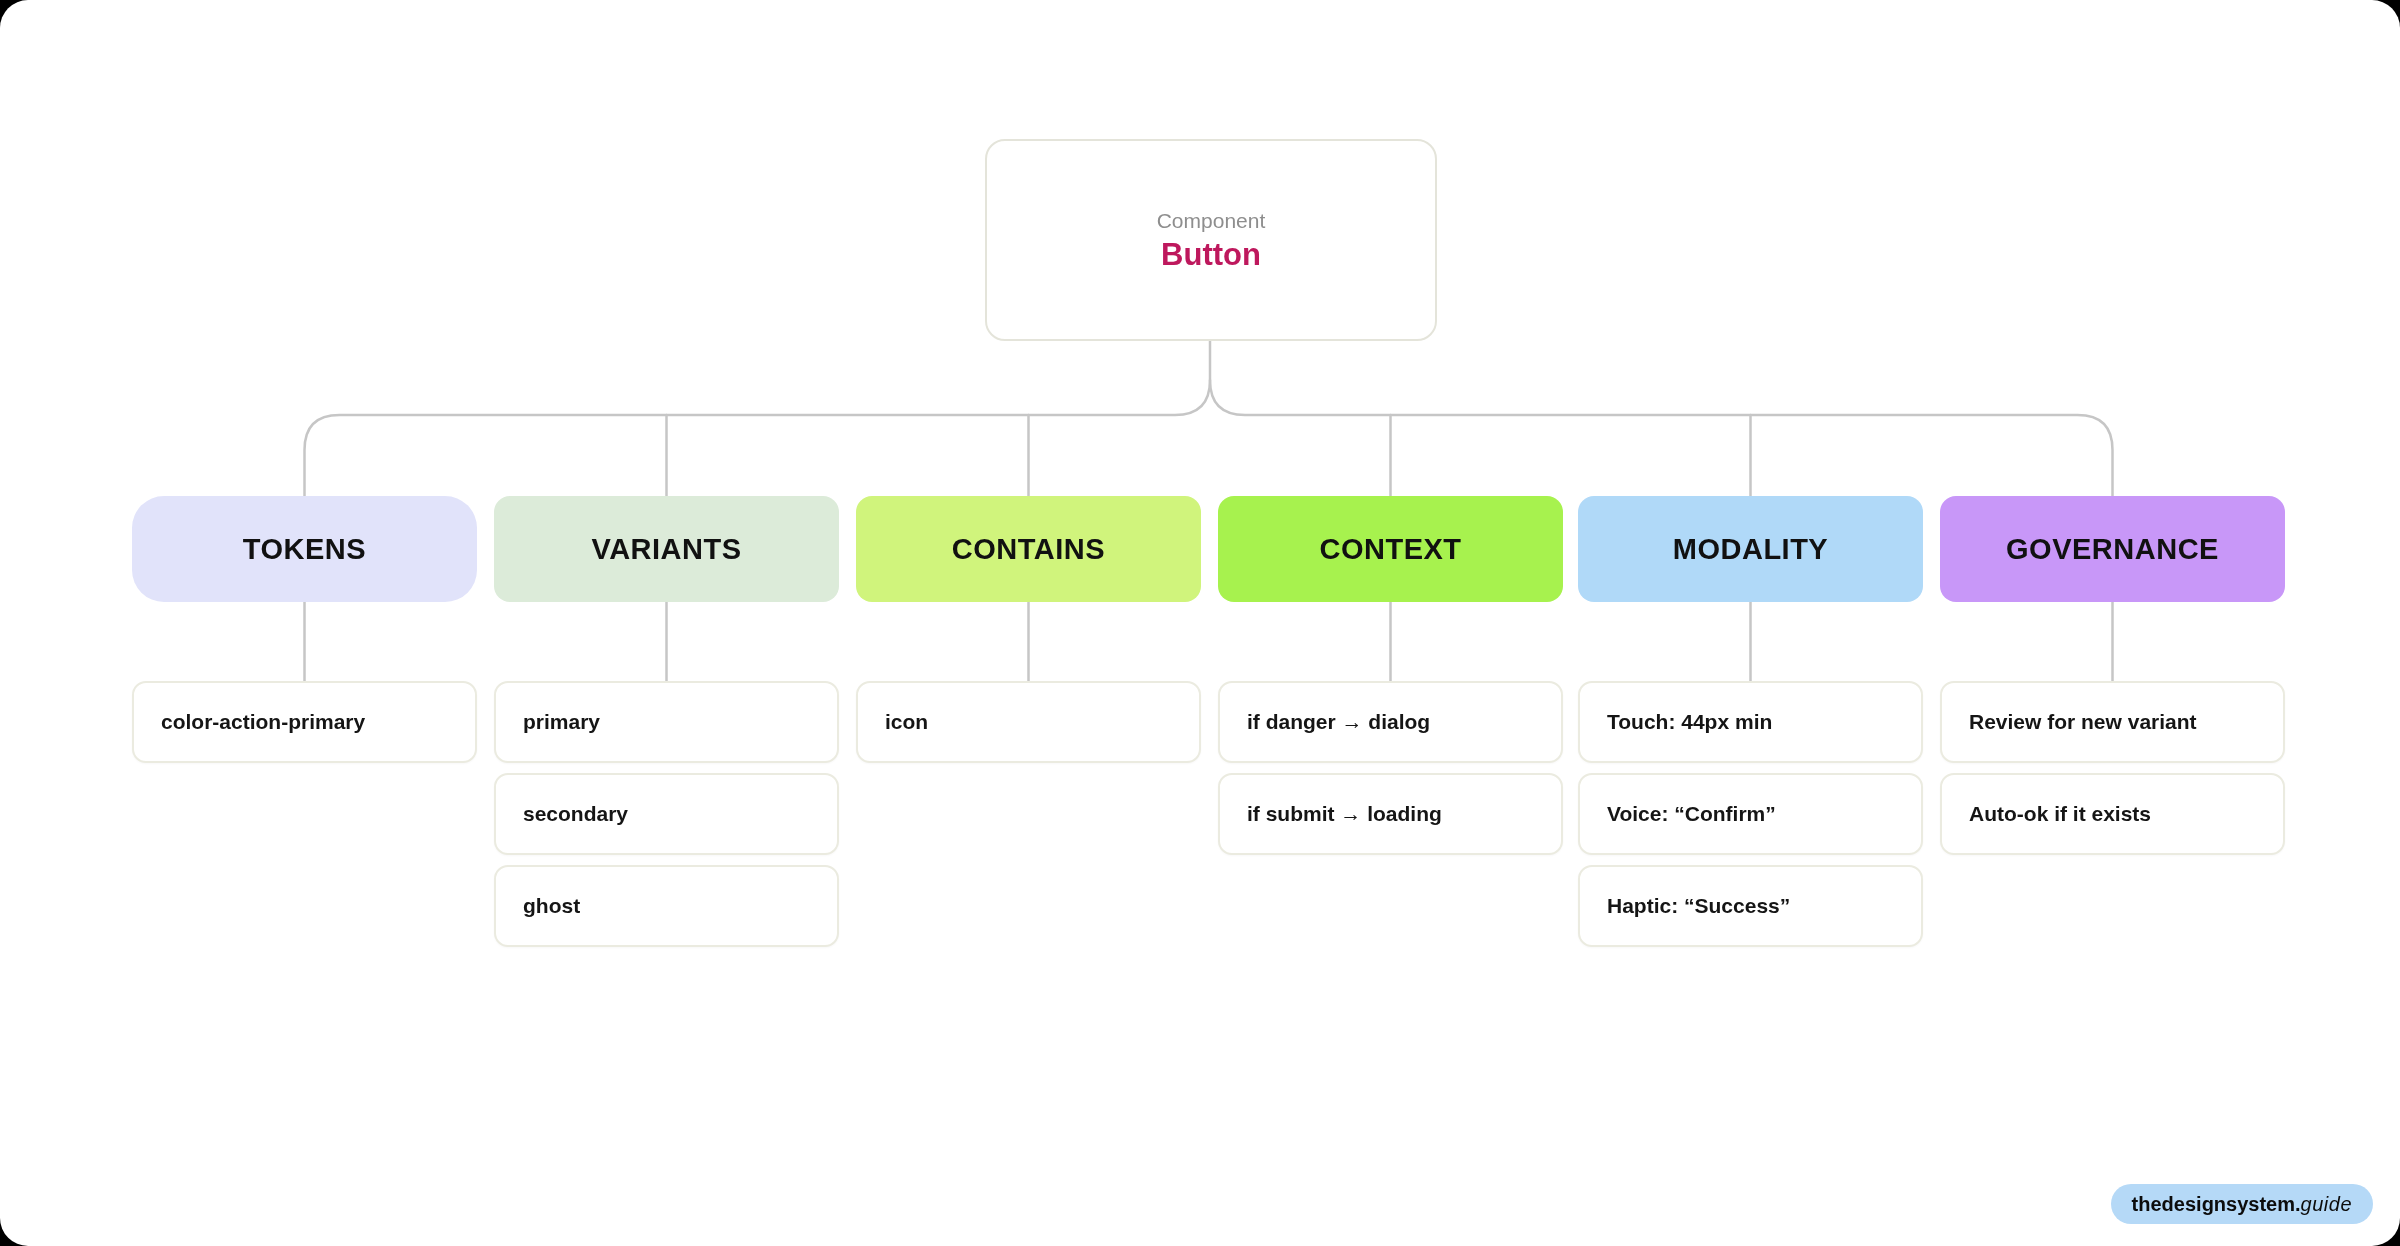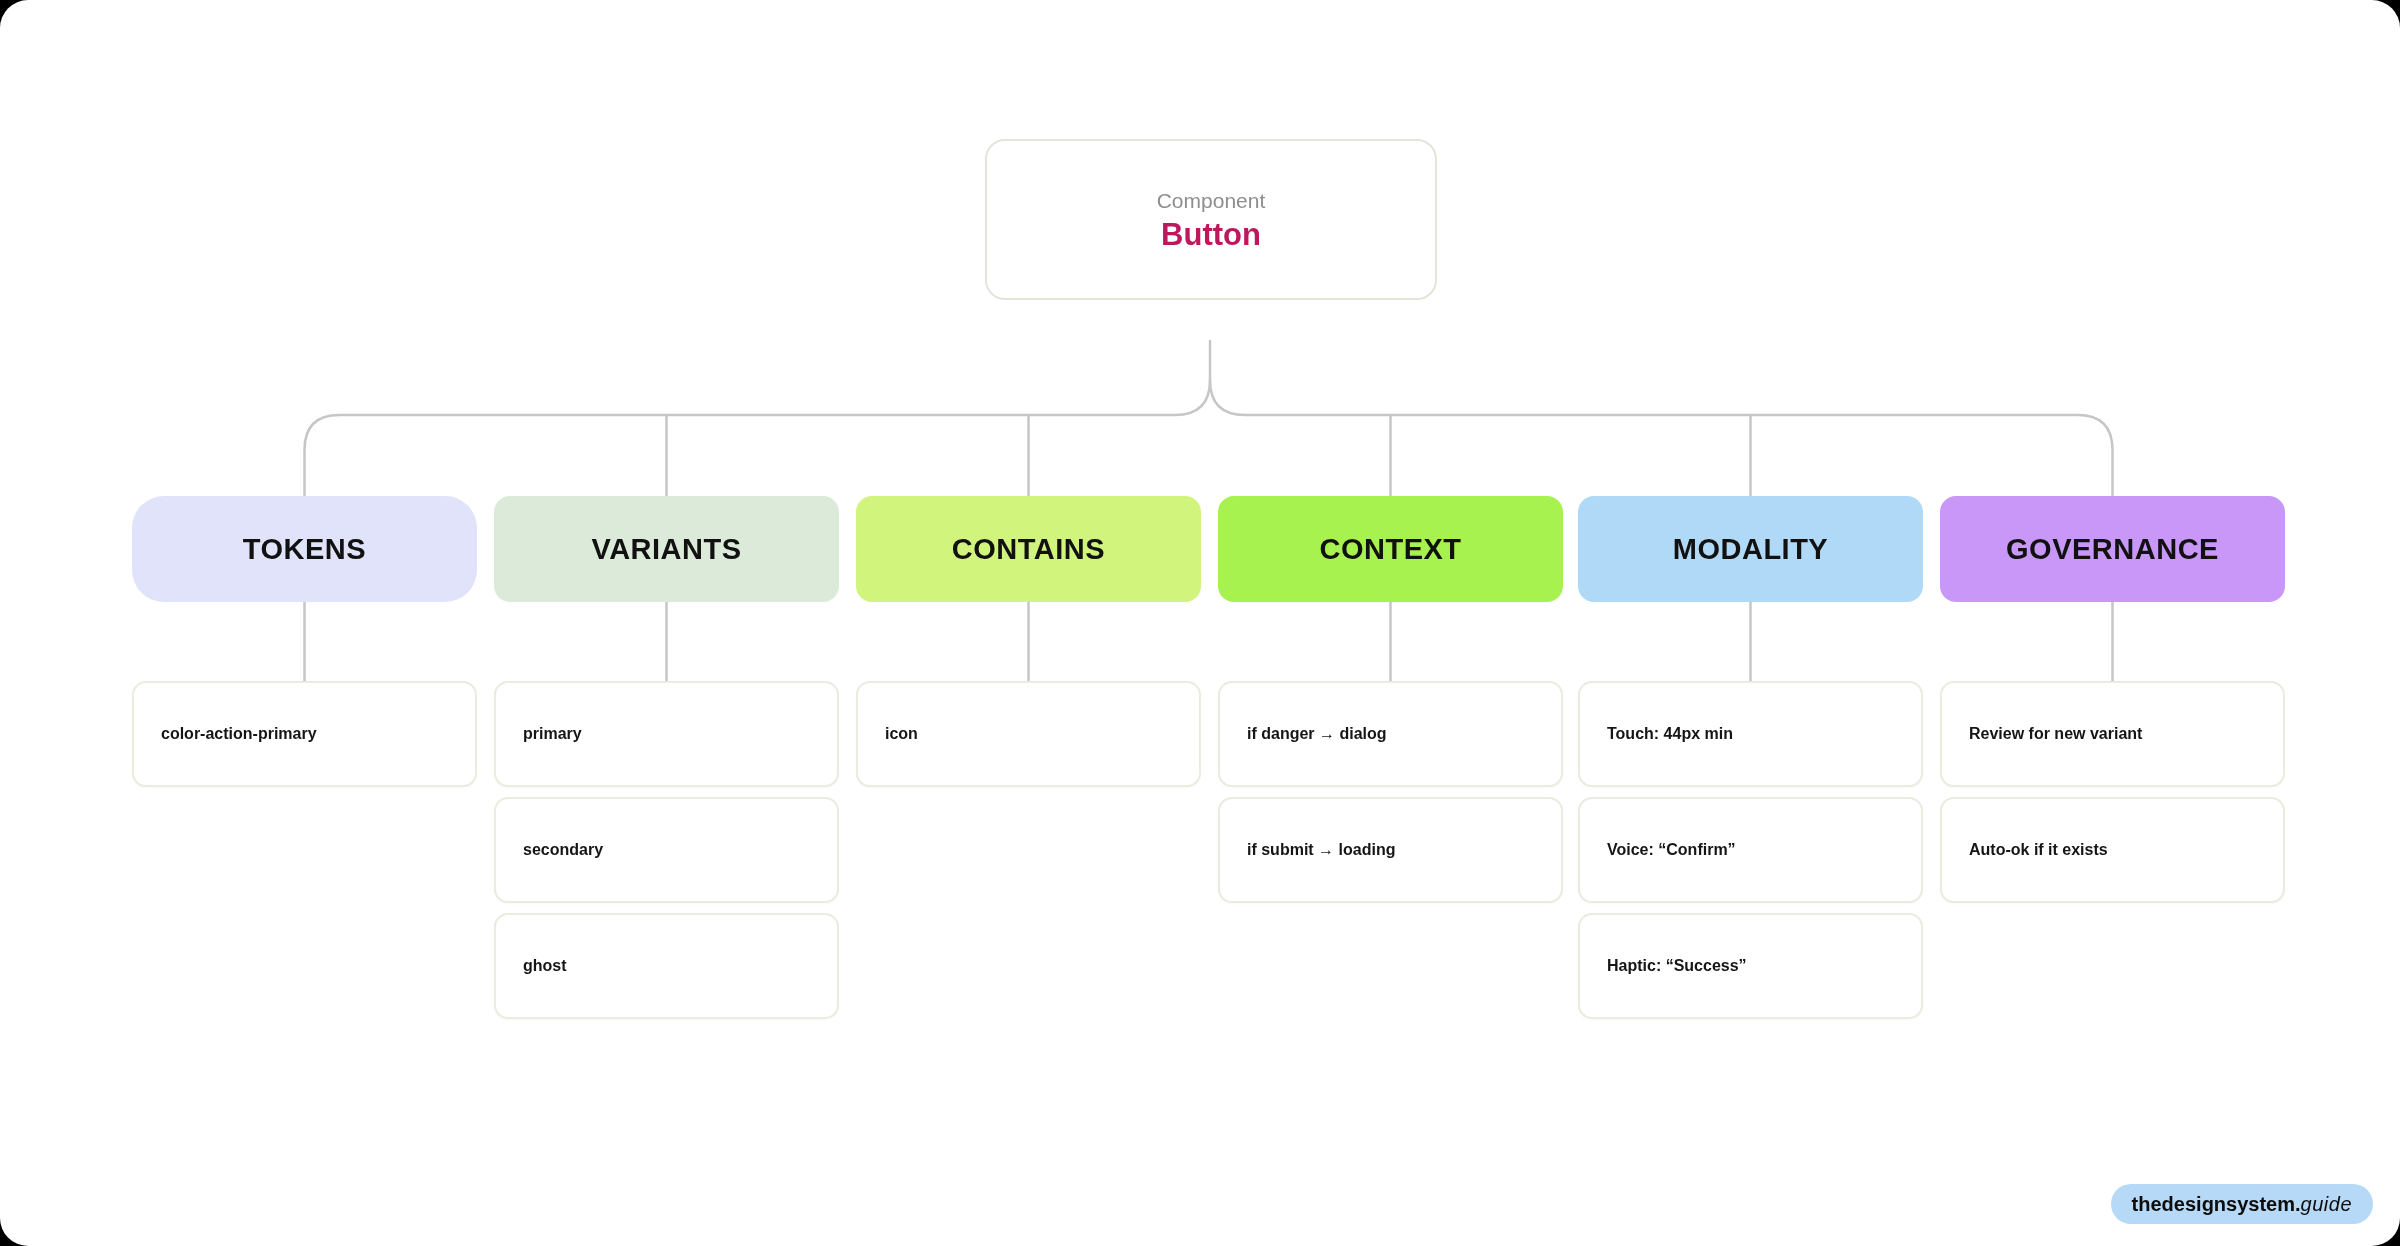--- a/index.html
+++ b/index.html
@@ -11,21 +11,21 @@
     overflow:hidden;
     font-family:"Liberation Sans","DejaVu Sans",sans-serif;
     color:#141414;
   }
   
   .connectors{position:absolute;left:0;top:0;width:2400px;height:1246px;pointer-events:none;}
   .connectors path{fill:none;stroke-width:2.5px;stroke-linecap:round;}
 
   
   .root{
-    position:absolute;left:985px;top:139px;width:452px;height:161px;
+    position:absolute;left:985px;top:139px;width:452px;height:202px;
     background:#f0f0e7;border-radius:30px;box-sizing:border-box;text-align:right;
   }
   .root-inner{
     width:100%;height:100%;background:#fff;
     border:2px solid #e4e4da;border-radius:20px;
     display:flex;flex-direction:column;align-items:center;justify-content:center;gap:8px;
     box-sizing:border-box;
   }
   .root-eyebrow{font-size:21px;color:#8e8e8e;line-height:1;}
   .root-title{font-size:31px;font-weight:700;color:#be185d;line-height:1;}
@@ -34,26 +34,26 @@
   .col{position:absolute;top:496px;width:345px;display:flex;flex-direction:column;}
   .col-0{left:132px}.col-1{left:494px}.col-2{left:856px}
   .col-3{left:1218px}.col-4{left:1578px}.col-5{left:1940px}
   .branch-header{
     height:106px;border-radius:16px;
     display:flex;align-items:center;justify-content:center;
     font-size:29px;font-weight:700;letter-spacing:.5px;color:#111;
   }
   .kids{margin-top:79px;display:flex;flex-direction:column;gap:10px;}
   .kid{
-    height:106px;background:#fff;
+    height:82px;background:#fff;
     border:2px solid #ebebe0;border-radius:14px;
     box-shadow:0 1px 2px rgba(0,0,0,.03);
     display:flex;align-items:center;
     padding-left:27px;box-sizing:border-box;
-    font-size:16px;font-weight:700;color:#151515;
+    font-size:21px;font-weight:700;color:#151515;
   }
 
   
   .badge{
     position:absolute;right:27px;top:1184px;height:40px;
     border-radius:21px;padding:0 21px;
     display:flex;align-items:center;
     font-size:20px;color:#0c0c0c;cursor:pointer;
   }
   .badge .b{font-weight:700;}

